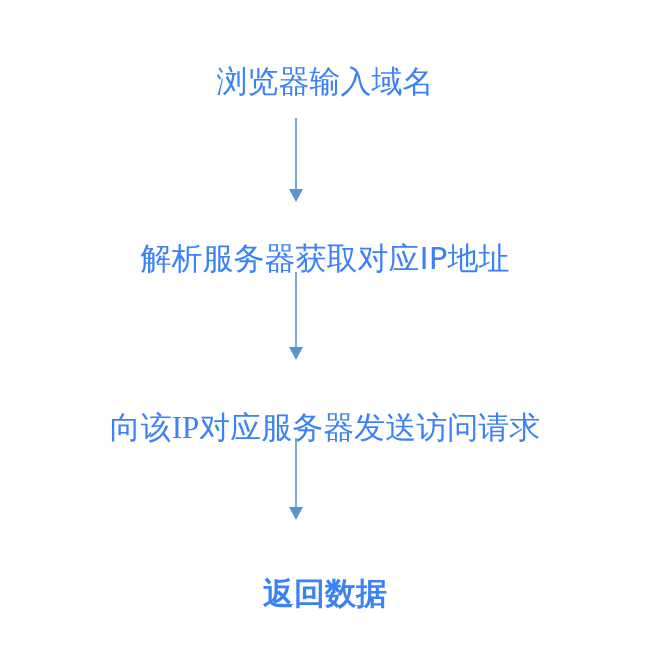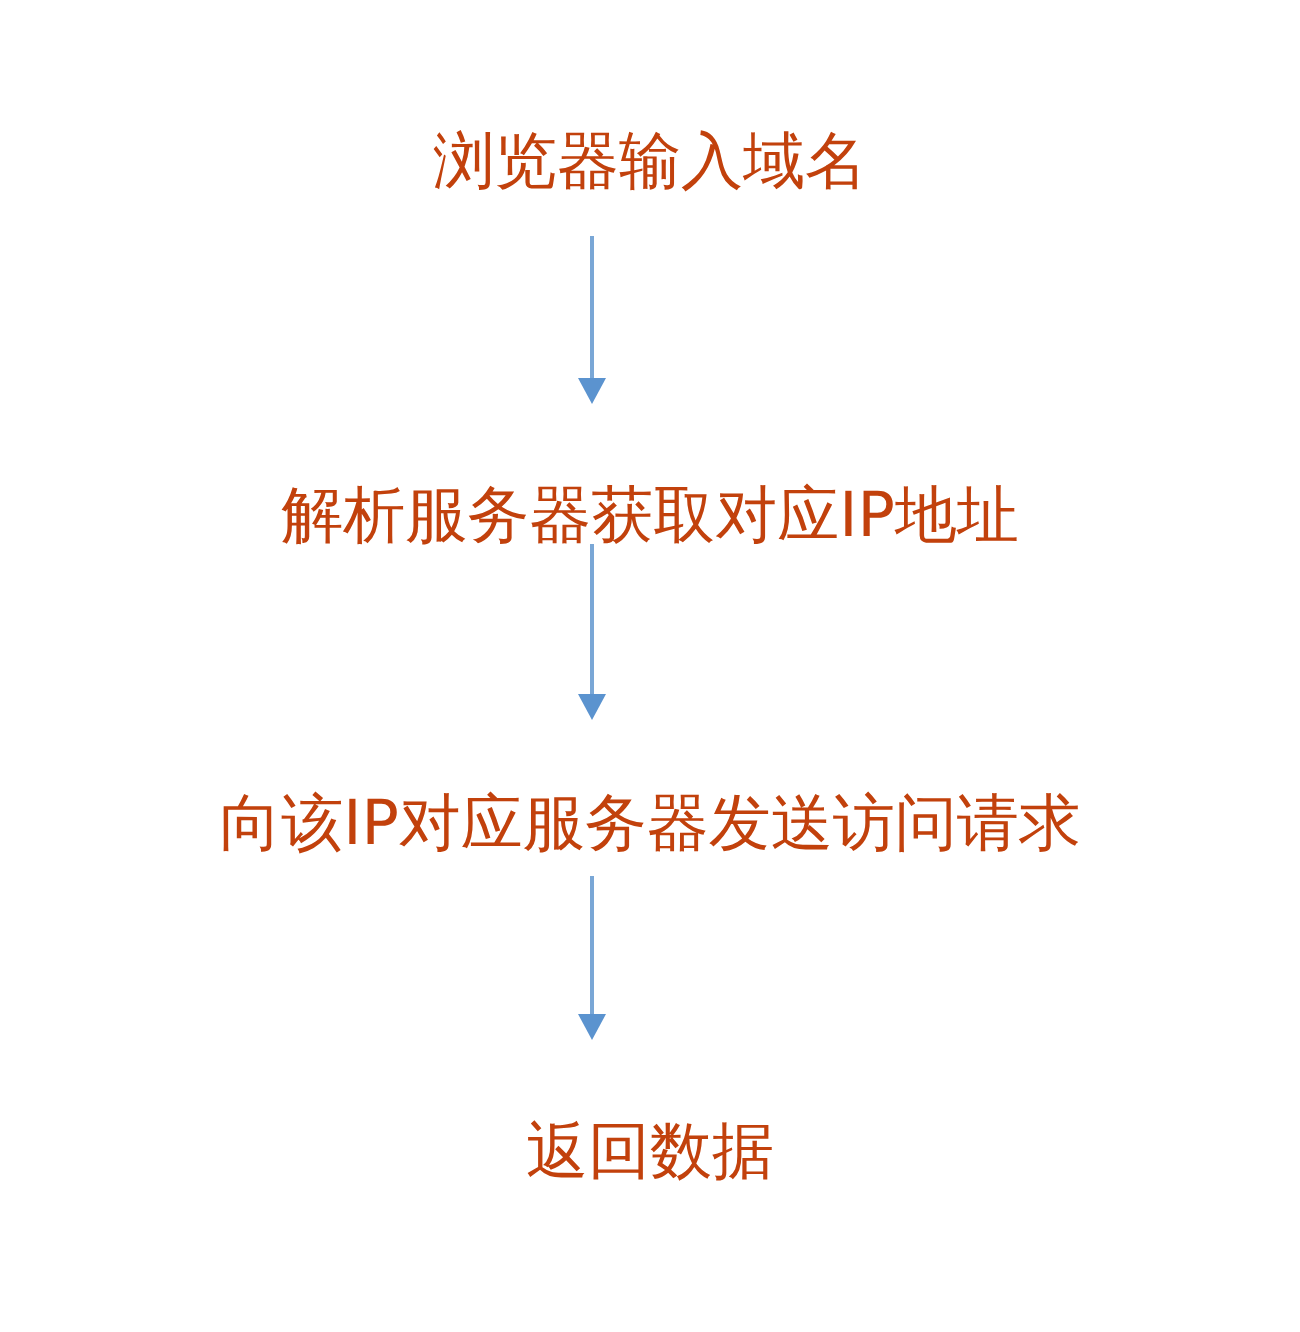--- a/index.html
+++ b/index.html
@@ -1,33 +1,33 @@
 <!DOCTYPE html>
 <html><head>
 <meta charset="utf-8">
 <style>
   html,body{margin:0;padding:0;background:#fff;}
   body{width:650px;height:666px;position:relative;overflow:hidden;font-family:"DejaVu Sans","Liberation Sans",sans-serif;}
-  .step{position:absolute;left:0;width:650px;text-align:center;color:#c2410c;font-size:31px;line-height:40px;white-space:nowrap;}
+  .step{position:absolute;left:0;width:650px;text-align:center;color:#3b82f6;font-size:31px;line-height:40px;white-space:nowrap;}
   .arrow{position:absolute;left:295px;width:2px;background:#7aa7d6;}
   .arrow .head{position:absolute;left:-6px;bottom:-12px;width:0;height:0;border-left:7px solid transparent;border-right:7px solid transparent;border-top:13px solid #5b93cf;}
 </style>
 </head>
 <body>
 
 <div>
   <div class="step" style="top:61px;">浏览器输入域名</div>
   <div class="arrow" style="top:118px;height:72px;">
       <div class="head"></div>
     </div>
 
   <div class="step" style="top:238px;">解析服务器获取对应IP地址</div>
   <div class="arrow" style="top:272px;height:76px;">
       <div class="head"></div>
     </div>
 
-  <div class="step" style="top:392px;">向该IP对应服务器发送访问请求</div>
+  <div class="step" style="top:408px;font-family:Liberation Serif, serif;">向该IP对应服务器发送访问请求</div>
   <div class="arrow" style="top:438px;height:70px;">
       <div class="head"></div>
     </div>
 
-  <div class="step" style="top:556px;">返回数据</div>
+  <div class="step" style="top:573px;font-weight:bold;">返回数据</div>
 </div>
 
 </body></html>

